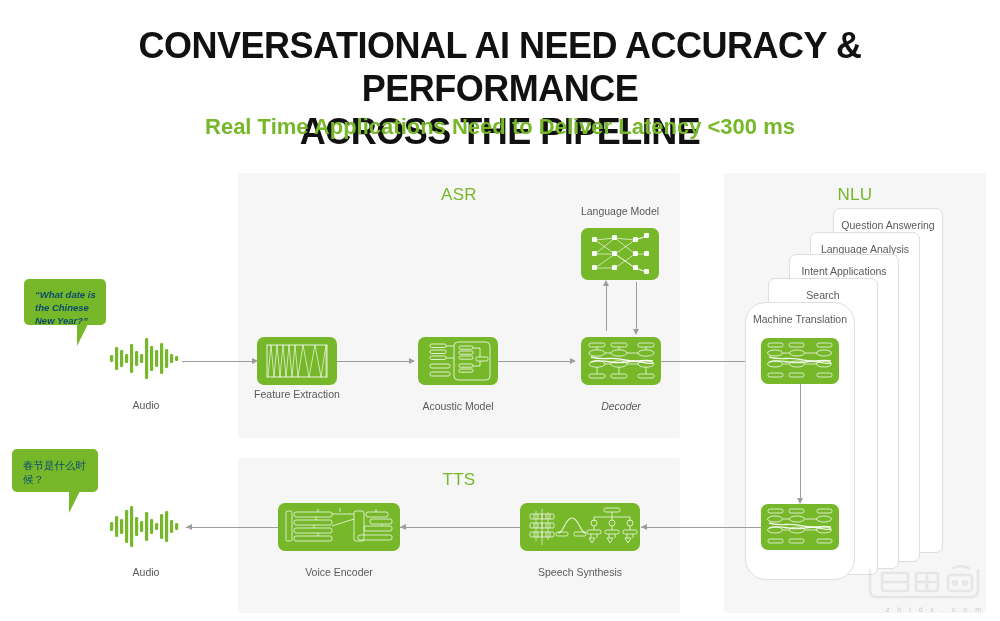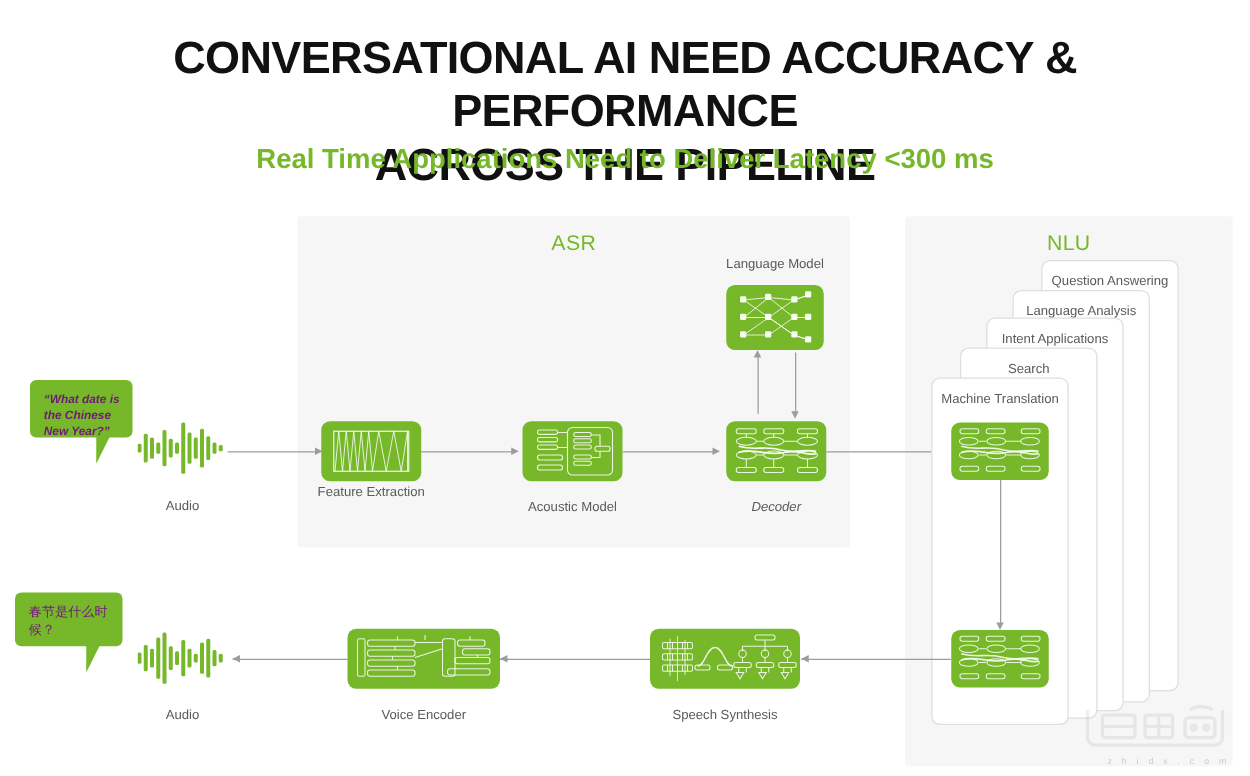--- a/index.html
+++ b/index.html
@@ -61,21 +61,21 @@
     position: absolute; width: 0; height: 0;
   }
   .arrow-r { border-top: 3.5px solid transparent; border-bottom: 3.5px solid transparent; border-left: 6px solid #9d9d9d; }
   .arrow-l { border-top: 3.5px solid transparent; border-bottom: 3.5px solid transparent; border-right: 6px solid #9d9d9d; }
   .arrow-u { border-left: 3.5px solid transparent; border-right: 3.5px solid transparent; border-bottom: 6px solid #9d9d9d; }
   .arrow-d { border-left: 3.5px solid transparent; border-right: 3.5px solid transparent; border-top: 6px solid #9d9d9d; }
 
   
   .bubble {
     position: absolute; background: #76b82a; border-radius: 5px;
-    color: #701a75; padding: 9px 10px 9px 11px; margin-top: 25px;
+    color: #0c4a6e; padding: 9px 10px 9px 11px;
   }
   .bubble .btext { font-size: 9.5px; line-height: 13px; font-style: italic; font-weight: 700; }
   .bubble.cn .btext { font-style: normal; font-weight: 400; font-size: 10.5px; line-height:14px; }
   .bubble .tail {
     position: absolute; width: 0; height: 0;
     border-left: 11px solid #76b82a;
     border-bottom: 22px solid transparent;
     right: 18px; bottom: -21px;
   }
 
@@ -115,20 +115,23 @@
 <div id="stage">
 
   <div class="title">
     <span>CONVERSATIONAL AI NEED ACCURACY &amp; PERFORMANCE</span><br>
     <span>ACROSS THE PIPELINE</span>
   </div>
   <div class="subtitle">Real Time Applications Need to Deliver Latency &lt;300 ms</div>
 
   <div class="panel" id="panel-asr">
     <div class="panel-title">ASR</div>
+  </div>
+  <div class="panel" id="panel-tts">
+    <div class="panel-title">TTS</div>
   </div>
   <div class="panel" id="panel-nlu">
     <div class="panel-title">NLU</div>
   </div>
 
   <div class="bubble" style="left:24px; top:279px; width:82px; height:46px;">
     <div class="btext">“What date is the Chinese New Year?”</div>
     <div class="tail"></div>
   </div>
 
@@ -253,21 +256,21 @@
   </div>
   <div class="card" style="left:810px; top:232px; width:110px; height:330px;">
     <div class="card-label">Language Analysis</div>
   </div>
   <div class="card" style="left:789px; top:254px; width:110px; height:315px;">
     <div class="card-label">Intent Applications</div>
   </div>
   <div class="card" style="left:768px; top:278px; width:110px; height:297px;">
     <div class="card-label">Search</div>
   </div>
-  <div class="card" style="left:745px; top:302px; width:110px; height:278px;">
+  <div class="card" style="left:745px; top:302px; width:110px; height:278px;border-radius:21px;">
     <div class="card-label">Machine Translation</div>
   </div>
 
   <div class="gbox" style="left:761px; top:338px; width:78px; height:46px;">
     <svg viewBox="0 0 78 46" preserveAspectRatio="none">
       <g fill="none" stroke="#ffffff" stroke-opacity=".85" stroke-width="0.85">
         <rect x="7" y="5" width="15" height="4" rx="1.8"></rect>
         <rect x="28" y="5" width="15" height="4" rx="1.8"></rect>
         <rect x="56" y="5" width="15" height="4" rx="1.8"></rect>
         <ellipse cx="14" cy="15" rx="7.5" ry="3"></ellipse>

